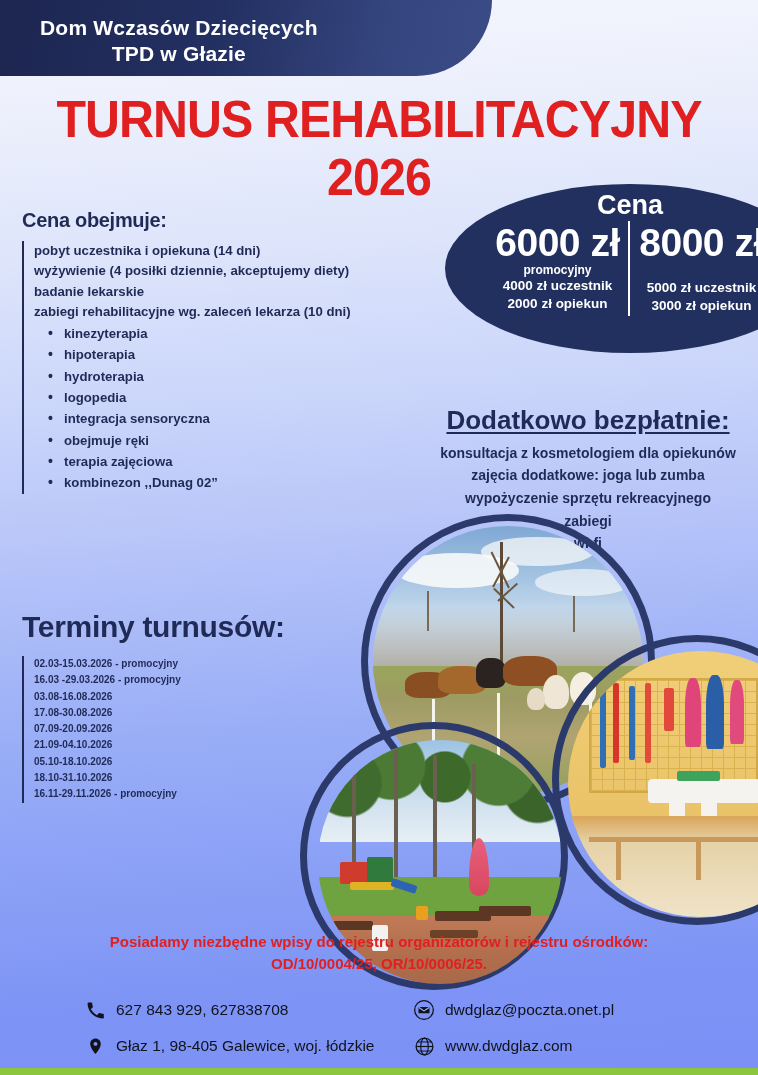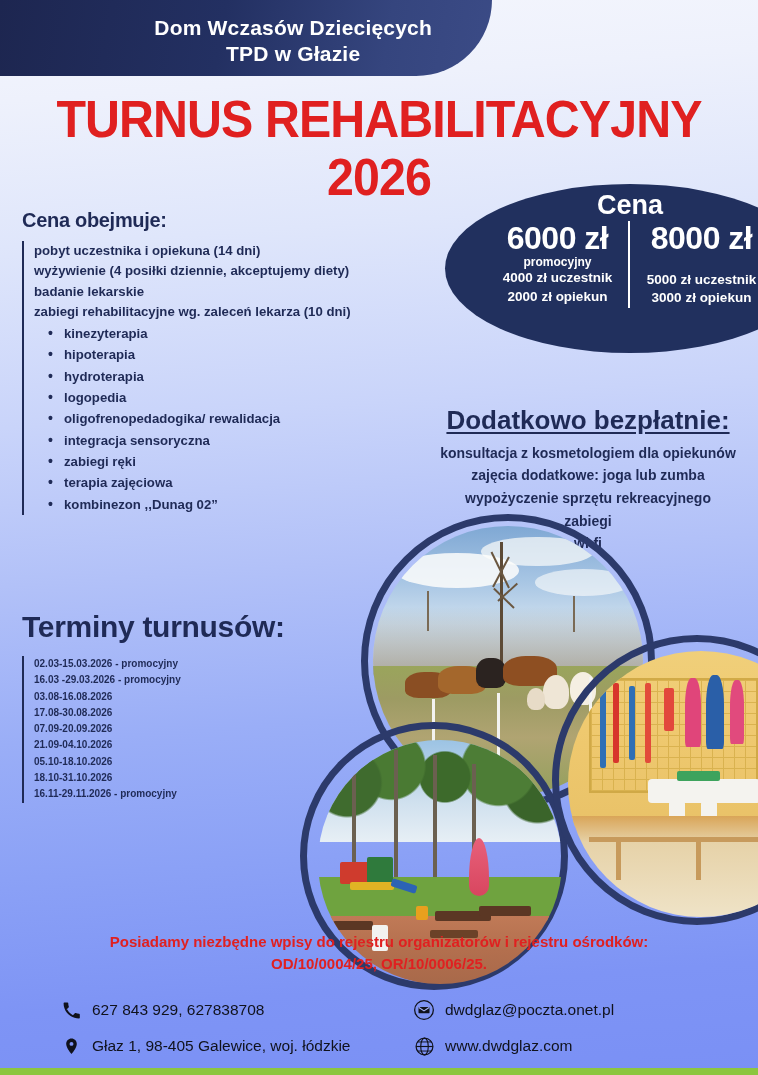--- a/index.html
+++ b/index.html
@@ -12,21 +12,21 @@
   #poster{
     position:relative;width:758px;height:1075px;overflow:hidden;
     background:linear-gradient(176deg,#f4f6fd 0%,#eef1fc 9%,#dfe6fb 22%,#c9d4fa 38%,#b2c1f8 52%,#9aaef7 66%,#8ba1f6 78%,#7e94f5 90%,#7a90f5 100%);
   }
 
   
   .header{
     position:absolute;left:0;top:0;width:492px;height:76px;
     background:linear-gradient(100deg,#1d2650 0%,#233062 45%,#35457e 78%,#3b4b86 100%);
     border-bottom-right-radius:82px;
-    display:flex;align-items:center;justify-content:flex-end;
+    display:flex;align-items:center;justify-content:flex-start;
     box-sizing:border-box;padding:12px 60px 6px 40px;
   }
   .header-title{
     color:#ffffff;font-size:21px;font-weight:bold;line-height:1.22;
     text-align:center;letter-spacing:.2px;
   }
   .header-title span{display:block;}
 
   
   .main-title{
@@ -40,21 +40,21 @@
   
   .price-oval{
     position:absolute;left:445px;top:184px;width:370px;height:169px;
     background:#21305e;border-radius:50%;
     color:#fff;text-align:center;box-sizing:border-box;padding-top:8px;
   }
   .price-oval .cena{font-size:27px;font-weight:bold;line-height:1;margin-bottom:2px;}
   .price-cols{display:flex;align-items:stretch;justify-content:center;margin-top:2px;}
   .price-col{width:143px;padding:0 3px;box-sizing:border-box;}
   .price-col.left{border-right:2px solid #ffffff;}
-  .price-big{font-size:32px;font-weight:bold;line-height:1.12;letter-spacing:-.5px;}
+  .price-big{font-size:39px;font-weight:bold;line-height:1.12;letter-spacing:-.5px;}
   .price-promo{font-size:12px;font-weight:bold;line-height:1.1;margin-top:-1px;}
   .price-spacer{height:14px;}
   .price-sub{font-size:13.5px;font-weight:bold;line-height:1.38;white-space:nowrap;}
 
   
   .includes{position:absolute;left:22px;top:210px;width:420px;}
   .includes h2{
     margin:0 0 11px 0;color:#1f2a56;font-size:20px;font-weight:bold;
     letter-spacing:-.3px;line-height:1;
   }
@@ -159,21 +159,21 @@
     position:absolute;left:0;top:931px;width:758px;text-align:center;
     color:#e02020;font-size:15px;font-weight:bold;line-height:1.45;
   }
 
   
   .contacts{
     position:absolute;left:0;top:992px;width:758px;height:72px;
     display:flex;
   }
   .ccol{width:50%;box-sizing:border-box;}
-  .ccol.left{padding-left:56px;}
+  .ccol.left{padding-left:80px;}
   .ccol.right{padding-left:30px;}
   .crow{display:flex;align-items:center;height:36px;color:#10121c;font-size:15.5px;}
   .crow .ic{width:30px;display:flex;align-items:center;justify-content:center;flex:0 0 30px;}
   .crow .tx{margin-left:6px;white-space:nowrap;}
   .bottom-strip{position:absolute;left:0;top:1068px;width:758px;height:7px;background:#8cc63f;}
 </style>
 </head>
 <body>
 
 <div id="poster">
@@ -213,23 +213,22 @@
     <div class="includes-body">
       <div class="inc-line">pobyt uczestnika i opiekuna (14 dni)</div>
       <div class="inc-line">wyżywienie (4 posiłki dziennie, akceptujemy diety)</div>
       <div class="inc-line">badanie lekarskie</div>
       <div class="inc-line">zabiegi rehabilitacyjne wg. zaleceń lekarza (10 dni)</div>
       <ul class="inc-bullets">
         <li>kinezyterapia</li>
         <li>hipoterapia</li>
         <li>hydroterapia</li>
         <li>logopedia</li>
-        <li>oligofrenopedadogika/ rewalidacja</li>
         <li>integracja sensoryczna</li>
-        <li>zabiegi ręki</li>
+        <li>obejmuje ręki</li>
         <li>terapia zajęciowa</li>
         <li>kombinezon ,,Dunag 02”</li>
       </ul>
     </div>
   </div>
 
   <div class="extras">
     <h3>Dodatkowo bezpłatnie:</h3>
     <div class="ex-line">konsultacja z kosmetologiem dla opiekunów</div>
     <div class="ex-line">zajęcia dodatkowe: joga lub zumba</div>

